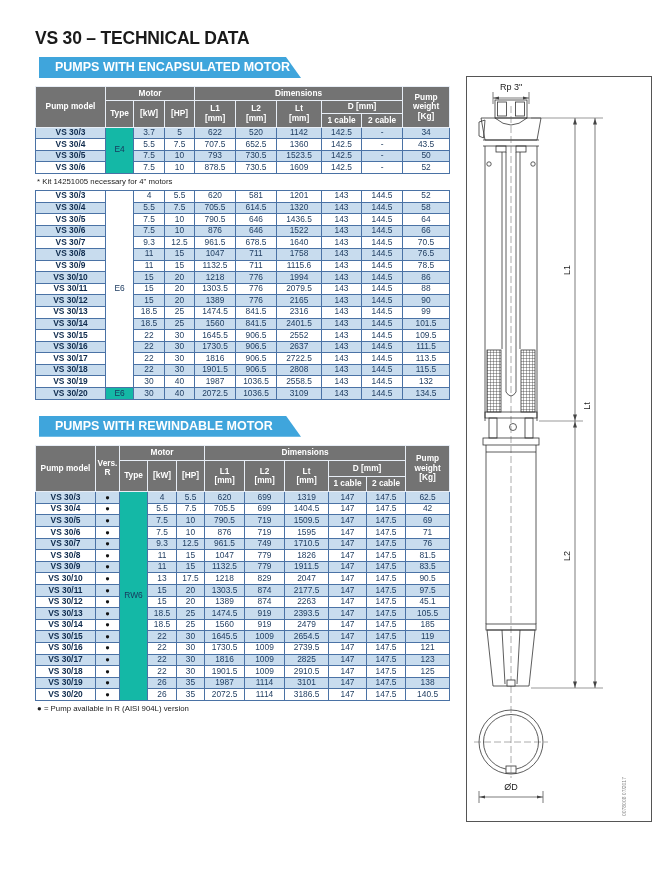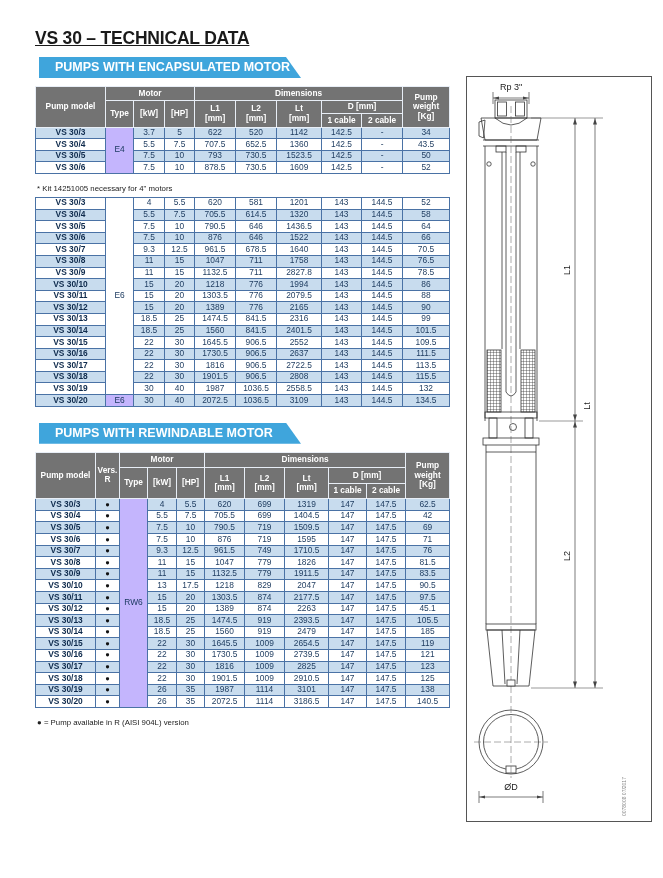--- a/index.html
+++ b/index.html
@@ -2,39 +2,39 @@
 <html><head>
 <meta charset="utf-8">
 <style>
   * { box-sizing: border-box; margin: 0; padding: 0; }
   html,body { width: 663px; height: 878px; background: #fff; overflow: hidden; }
   body { font-family: "Liberation Sans", sans-serif; color: #17365c; }
   .page { position: relative; width: 663px; height: 878px; background: #fff; }
 
   .left { position: absolute; left: 35px; top: 28px; width: 414px; }
 
-  h1.title { font-size: 17.5px; font-weight: 700; color: #1a1a1a; letter-spacing: -0.2px; margin-bottom: 8px; text-decoration: underline; }
+  h1.title { font-size: 17.5px; font-weight: 700; color: #1a1a1a; letter-spacing: -0.2px; margin-bottom: 8px; }
 
   .banner { width: 262px; height: 21px; margin: 0 0 8px 4px; background: #3fa5dc;
             clip-path: polygon(0 0, calc(100% - 15px) 0, 100% 100%, 0 100%);
             color: #fff; font-weight: 700; font-size: 12.5px; line-height: 21px; padding-left: 16px; }
 
   table.t { border-collapse: collapse; table-layout: fixed; width: 414px; border: 1px solid #1a4f8d; }
   table.t th { background: #737373; color: #fff; font-weight: 700; font-size: 8.3px; line-height: 1.15;
                border: 1px solid #e8eef6; padding: 1.5px 1px; text-align: center; vertical-align: middle; }
   table.t th span { display: block; }
   table.t td { border: 1px solid #4a72a5; padding: 0.5px 2px; text-align: center; font-size: 8.4px;
                height: 10.6px; line-height: 9.6px; color: #1c3a5e; background: #fff; }
   table.t tr.alt td { background: #c8dcee; }
   table.t td.model { font-weight: 700; color: #0f2b4d; margin-left: 16px; }
   table.t td.dot { font-size: 7.5px; color: #111; }
   table.t tbody td.type-cell { background: #fff; color: #17365c; vertical-align: middle; }
-  table.t tbody td.type-cell.shaded { background: #c4b5fd; }
-
-  .foot { font-size: 7.8px; color: #222; margin: 10px 0 4px 2px; }
+  table.t tbody td.type-cell.shaded { background: #14b8a6; }
+
+  .foot { font-size: 7.8px; color: #222; margin: 3px 0 4px 2px; }
   .gap-e6 { margin-bottom: 2px; }
   table.e6t { margin-bottom: 16px; }
   table.t2 { margin-bottom: 0; }
   table.t2 th { padding: 2.5px 1px; }
 
   .diagram { position: absolute; left: 466px; top: 76px; width: 186px; height: 746px; }
   .diagram svg { display: block; }
   .dline { stroke: #333; stroke-width: 0.8; fill: none; }
   .thin  { stroke: #555; stroke-width: 0.6; fill: none; }
   .dim   { stroke: #444; stroke-width: 0.7; fill: none; }
@@ -231,21 +231,21 @@
             <td>143</td>
             <td>144.5</td>
             <td>76.5</td>
           </tr>
           <tr>
             <td class="model">VS 30/9</td>
             <td>11</td>
             <td>15</td>
             <td>1132.5</td>
             <td>711</td>
-            <td>2827.8</td>
+            <td>1115.6</td>
             <td>143</td>
             <td>144.5</td>
             <td>78.5</td>
           </tr>
           <tr class="alt">
             <td class="model">VS 30/10</td>
             <td>15</td>
             <td>20</td>
             <td>1218</td>
             <td>776</td>

